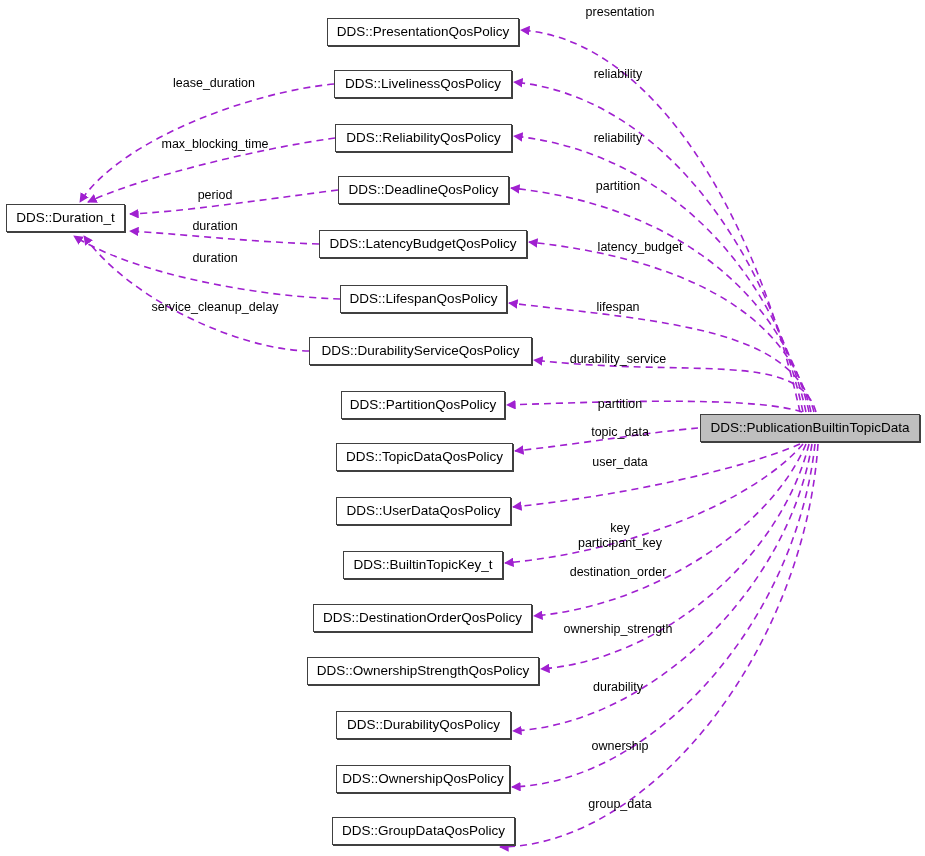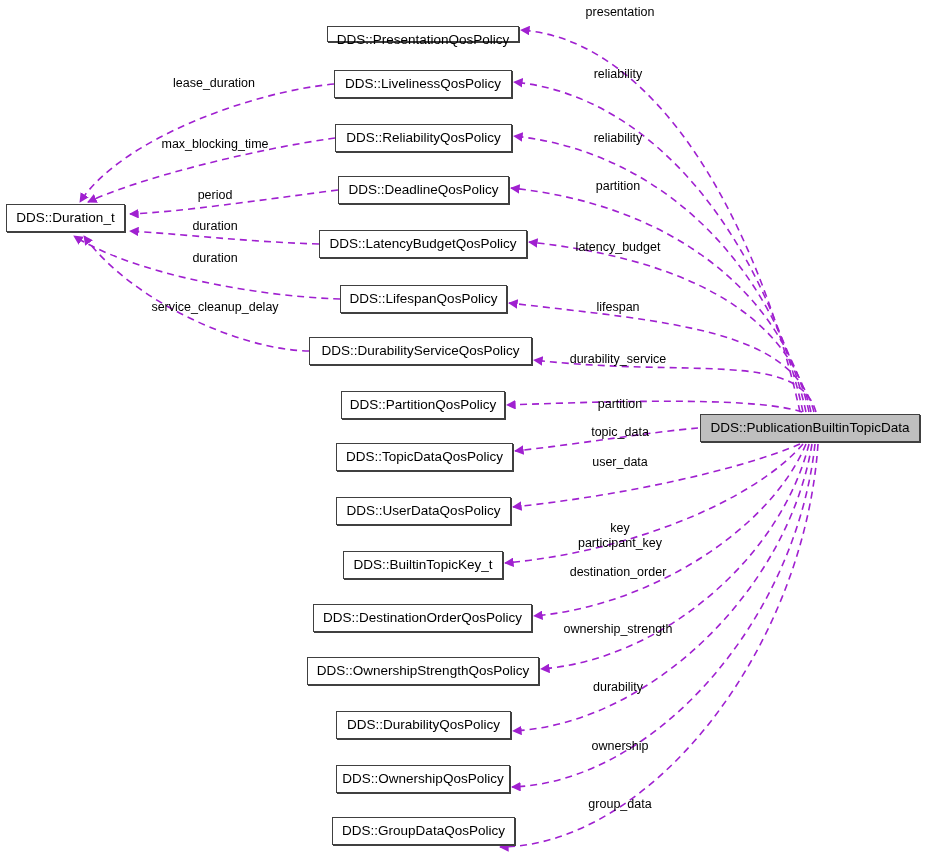--- a/index.html
+++ b/index.html
@@ -90,21 +90,21 @@
         <path d="M 815 444 C 796 620, 655 782, 512 787" fill="none" stroke="#a020d0" stroke-width="1.6" stroke-dasharray="7,5" marker-end="url(#arrow)"></path>
         <path d="M 818 444 C 804 650, 650 846, 500 847" fill="none" stroke="#a020d0" stroke-width="1.6" stroke-dasharray="7,5" marker-end="url(#arrow)"></path>
       </g>
   </svg>
 
   <div class="node root" id="root-node" style="left: 700px; top: 414px; width: 220px; height: 28px;">DDS::PublicationBuiltinTopicData</div>
 
   <div class="node" id="duration-node" style="left: 6px; top: 204px; width: 119px; height: 28px;">DDS::Duration_t</div>
 
   <div id="mid-nodes-host">
-      <div class="node" style="left: 327px; top: 26px; width: 192px; height: 16px;">DDS::PresentationQosPolicy</div>
+      <div class="node" style="left: 327px; top: 18px; width: 192px; height: 28px;">DDS::PresentationQosPolicy</div>
       <div class="node" style="left: 334px; top: 70px; width: 178px; height: 28px;">DDS::LivelinessQosPolicy</div>
       <div class="node" style="left: 335px; top: 124px; width: 177px; height: 28px;">DDS::ReliabilityQosPolicy</div>
       <div class="node" style="left: 338px; top: 176px; width: 171px; height: 28px;">DDS::DeadlineQosPolicy</div>
       <div class="node" style="left: 319px; top: 230px; width: 208px; height: 28px;">DDS::LatencyBudgetQosPolicy</div>
       <div class="node" style="left: 340px; top: 285px; width: 167px; height: 28px;">DDS::LifespanQosPolicy</div>
       <div class="node" style="left: 309px; top: 337px; width: 223px; height: 28px;">DDS::DurabilityServiceQosPolicy</div>
       <div class="node" style="left: 341px; top: 391px; width: 164px; height: 28px;">DDS::PartitionQosPolicy</div>
       <div class="node" style="left: 336px; top: 443px; width: 177px; height: 28px;">DDS::TopicDataQosPolicy</div>
       <div class="node" style="left: 336px; top: 497px; width: 175px; height: 28px;">DDS::UserDataQosPolicy</div>
       <div class="node" style="left: 343px; top: 551px; width: 160px; height: 28px;">DDS::BuiltinTopicKey_t</div>
@@ -119,21 +119,21 @@
       <div class="edge-label" style="left: 214px; top: 83px;">lease_duration</div>
       <div class="edge-label" style="left: 215px; top: 144px;">max_blocking_time</div>
       <div class="edge-label" style="left: 215px; top: 195px;">period</div>
       <div class="edge-label" style="left: 215px; top: 226px;">duration</div>
       <div class="edge-label" style="left: 215px; top: 258px;">duration</div>
       <div class="edge-label" style="left: 215px; top: 307px;">service_cleanup_delay</div>
       <div class="edge-label" style="left: 620px; top: 12px;">presentation</div>
       <div class="edge-label" style="left: 618px; top: 74px;">reliability</div>
       <div class="edge-label" style="left: 618px; top: 138px;">reliability</div>
       <div class="edge-label" style="left: 618px; top: 186px;">partition</div>
-      <div class="edge-label" style="left: 618px; top: 247px;">latency_budget</div>
+      <div class="edge-label" style="left: 640px; top: 247px;">latency_budget</div>
       <div class="edge-label" style="left: 618px; top: 307px;">lifespan</div>
       <div class="edge-label" style="left: 618px; top: 359px;">durability_service</div>
       <div class="edge-label" style="left: 620px; top: 404px;">partition</div>
       <div class="edge-label" style="left: 620px; top: 432px;">topic_data</div>
       <div class="edge-label" style="left: 620px; top: 462px;">user_data</div>
       <div class="edge-label" style="left: 620px; top: 536px;">key<br>participant_key</div>
       <div class="edge-label" style="left: 618px; top: 572px;">destination_order</div>
       <div class="edge-label" style="left: 618px; top: 629px;">ownership_strength</div>
       <div class="edge-label" style="left: 618px; top: 687px;">durability</div>
       <div class="edge-label" style="left: 620px; top: 746px;">ownership</div>

